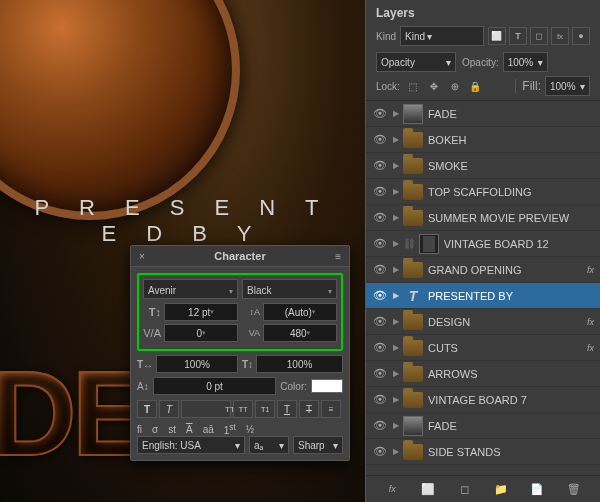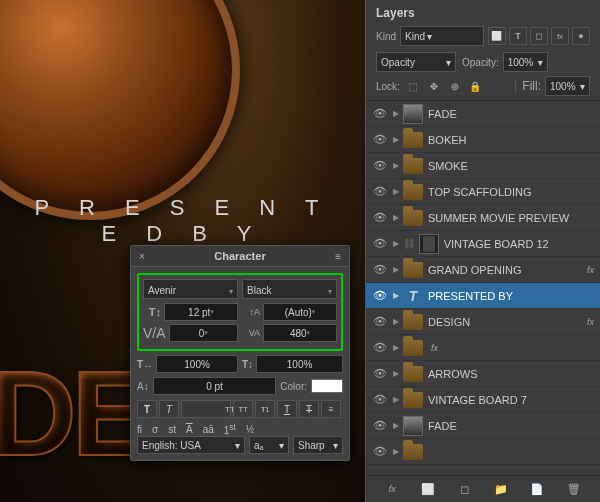--- a/index.html
+++ b/index.html
@@ -662,21 +662,21 @@
             <span class="field-icon" style="font-size:9px;color:#aaa;">↕A</span>
             <div class="field-input">
               <span>(Auto)</span>
               <span class="field-input-arrow">▾</span>
             </div>
           </div>
         </div>
 
         <div class="size-row">
           <div class="size-field">
-            <span class="field-icon" style="font-size:14px;color:#aaa;">V/A</span>
+            <span class="field-icon" style="font-size:11px;color:#aaa;">V/A</span>
             <div class="field-input">
               <span>0</span>
               <span class="field-input-arrow">▾</span>
             </div>
           </div>
           <div class="size-field">
             <span class="field-icon" style="font-size:9px;color:#aaa;">VA</span>
             <div class="field-input">
               <span>480</span>
               <span class="field-input-arrow">▾</span>
@@ -891,20 +891,21 @@
       <span class="layer-name">DESIGN</span>
       <span class="layer-fx">fx</span>
     </div>
 
     <div class="layer-item">
       <div class="layer-eye">👁</div>
       <div class="layer-expand">▶</div>
       <div class="layer-thumb">
         <div class="layer-thumb-folder"></div>
       </div>
+      <span class="layer-name">CUTS</span>
       <span class="layer-fx">fx</span>
     </div>
 
     <div class="layer-item">
       <div class="layer-eye">👁</div>
       <div class="layer-expand">▶</div>
       <div class="layer-thumb">
         <div class="layer-thumb-folder"></div>
       </div>
       <span class="layer-name">ARROWS</span>
@@ -927,20 +928,21 @@
       </div>
       <span class="layer-name">FADE</span>
     </div>
 
     <div class="layer-item">
       <div class="layer-eye">👁</div>
       <div class="layer-expand">▶</div>
       <div class="layer-thumb">
         <div class="layer-thumb-folder"></div>
       </div>
+      <span class="layer-name">SIDE STANDS</span>
     </div>
   </div>
 
   <div class="layers-footer">
     <div class="footer-btn" style="font-size:9px;font-style:italic;">fx</div>
     <div class="footer-btn">⬜</div>
     <div class="footer-btn">◻</div>
     <div class="footer-btn">📁</div>
     <div class="footer-btn">📄</div>
     <div class="footer-btn">🗑</div>

